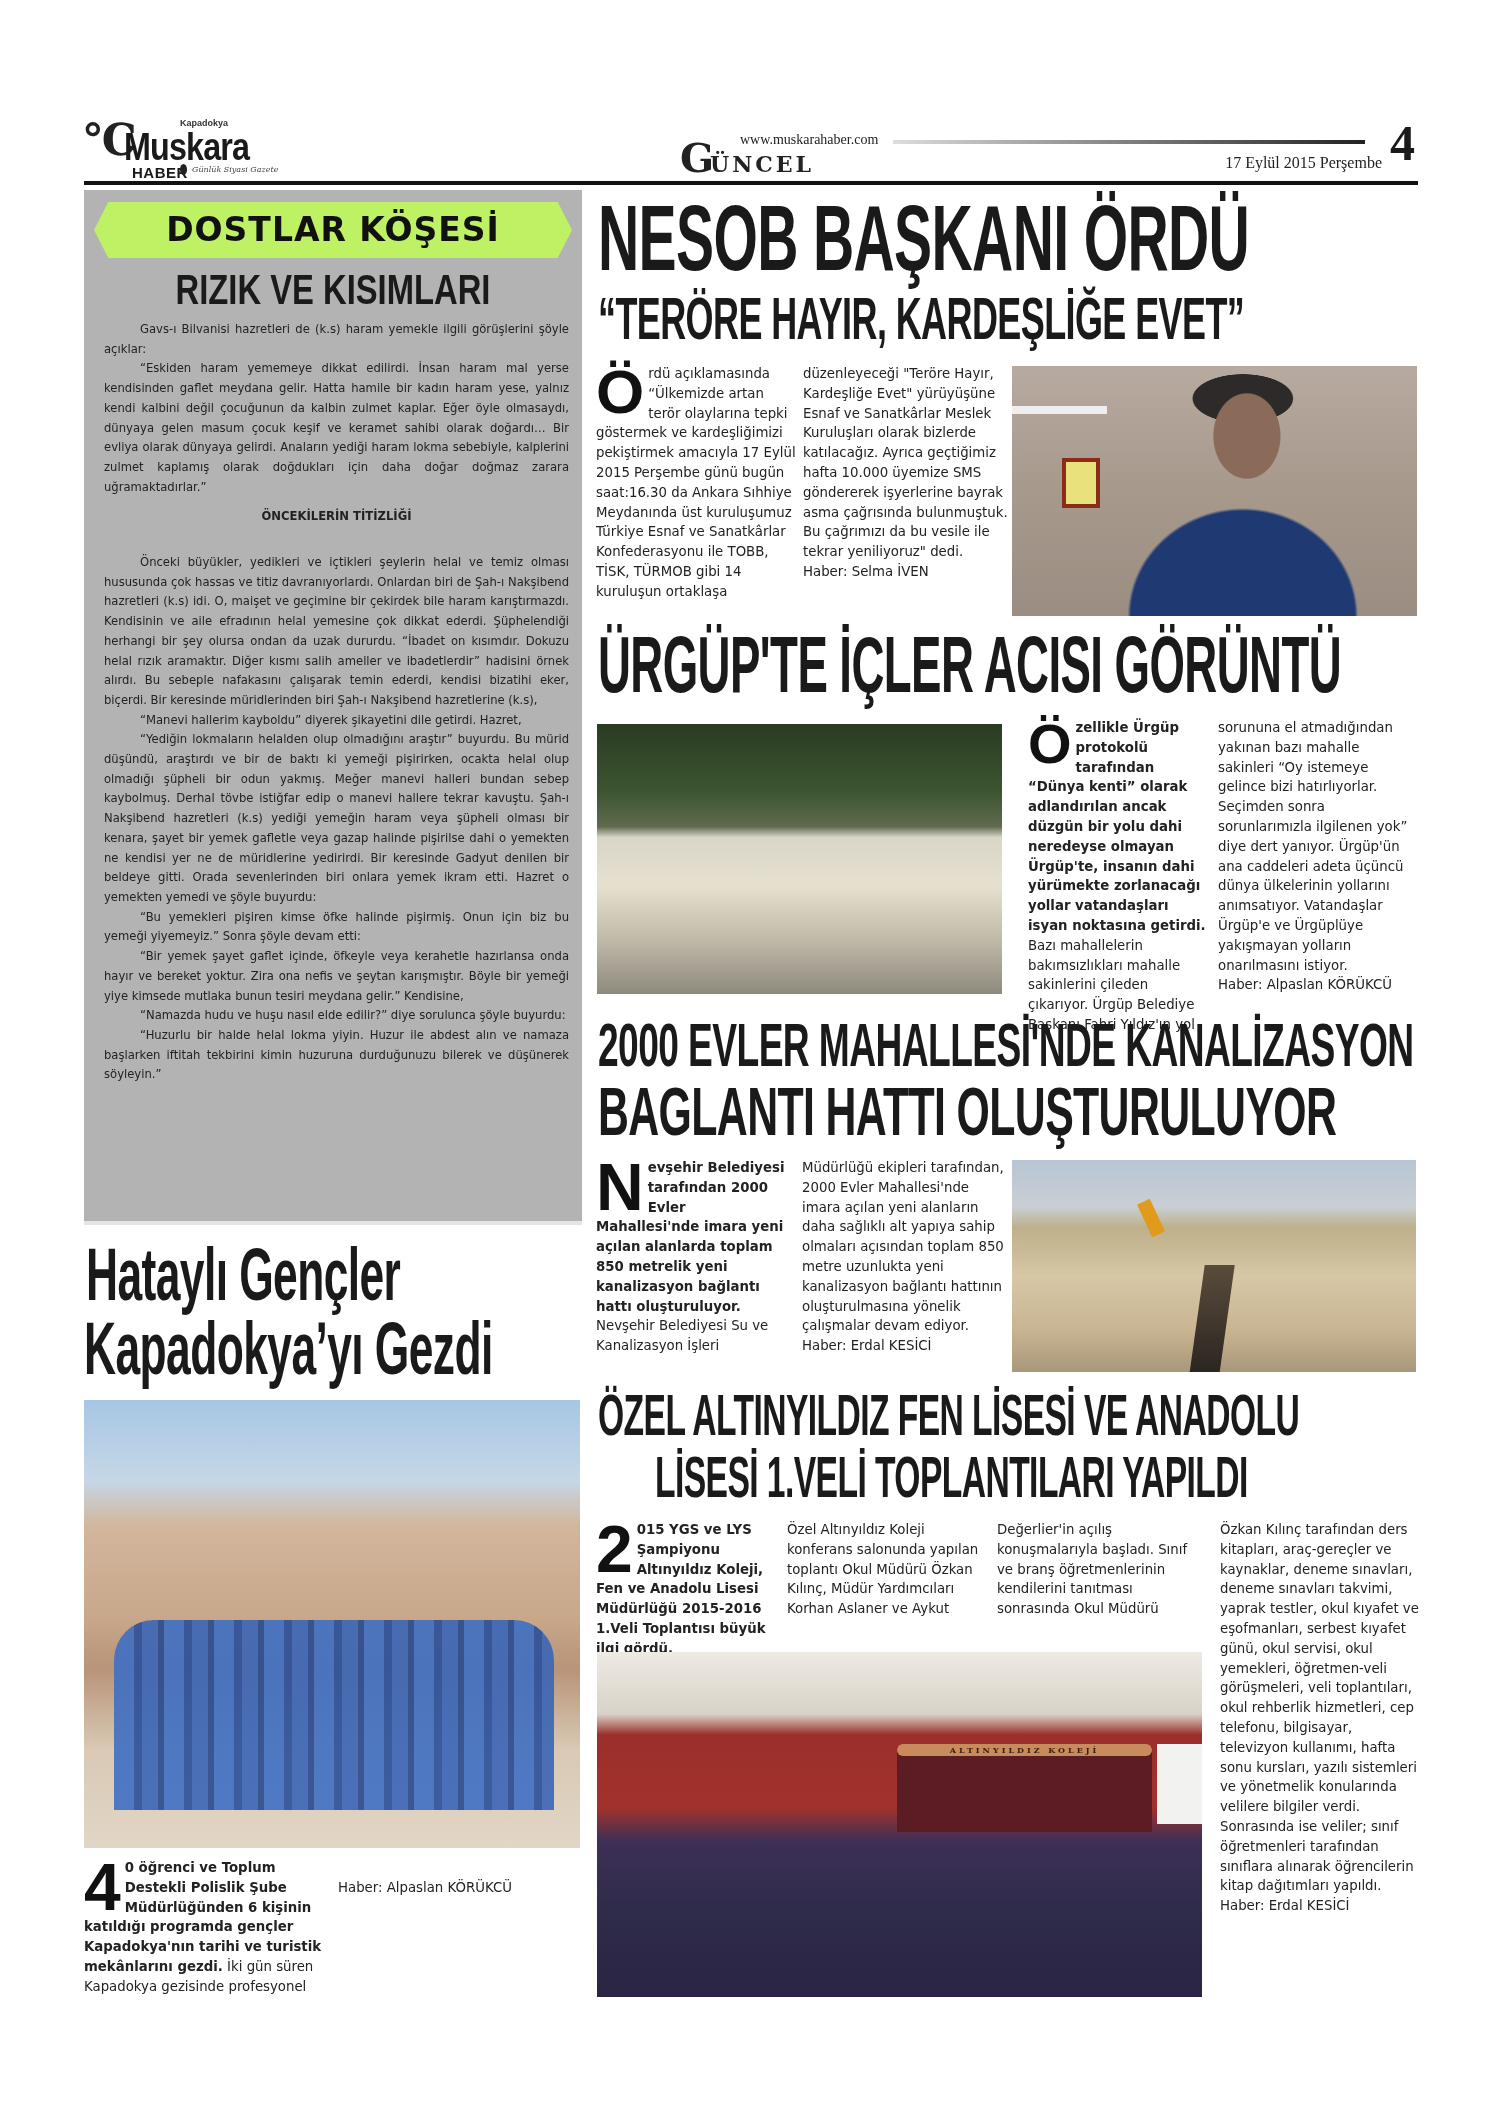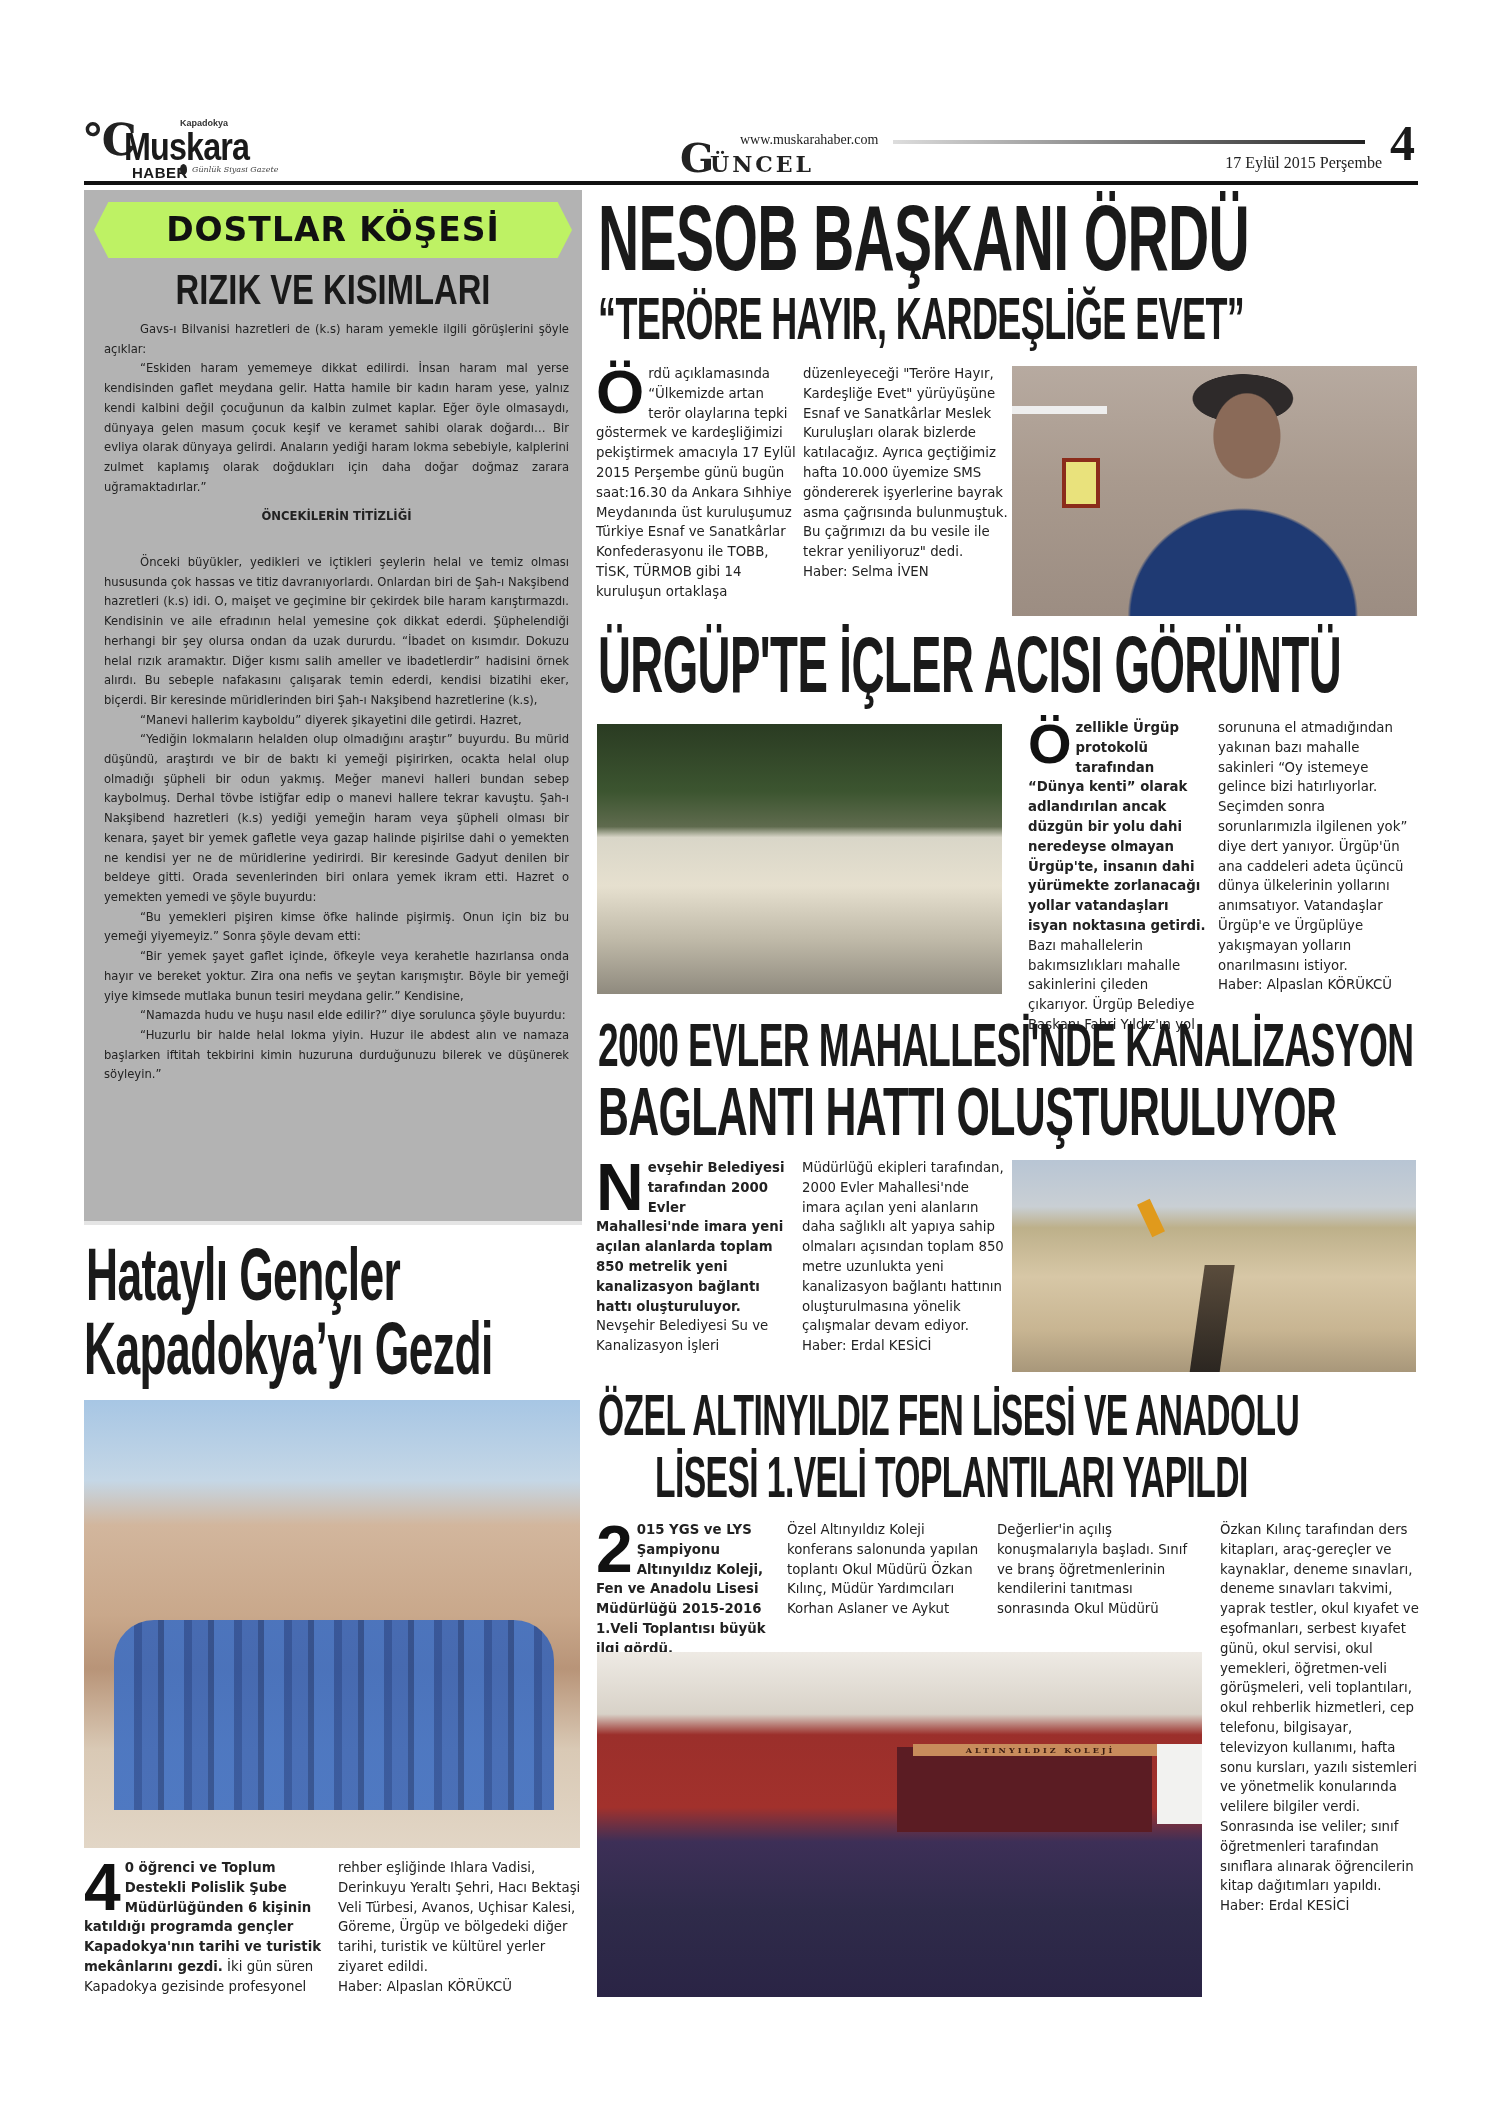--- a/index.html
+++ b/index.html
@@ -68,21 +68,21 @@
     background: linear-gradient(180deg, #b8c5d4 0%, #c9cfd4 22%, #bdb08a 32%, #d7c7a6 55%, #c8b592 80%, #a8977a 100%); }
   .photo3 .trench { position:absolute; left:185px; top:105px; width:30px; height:110px; background:linear-gradient(180deg,#5a4c3c,#2a2520); transform:skewX(-8deg); }
   .photo3 .excav { position:absolute; left:132px; top:40px; width:14px; height:36px; background:#e09a1c; transform:rotate(-25deg); }
   .photo4 { left: 84px; top: 1400px; width: 496px; height: 448px;
     background: linear-gradient(180deg, #a7c6e4 0%, #c5d7e6 18%, #d2b69d 28%, #c9a88b 48%, #b89478 60%, #d9c9b5 78%, #e2d6c6 100%); }
   .photo4 .crowd { position:absolute; left:30px; top:220px; width:440px; height:190px;
     background: repeating-linear-gradient(90deg, #3f6fc2 0 20px, #2a4f9a 20px 28px, #3a65b6 28px 44px, #284a8e 44px 50px); opacity:0.9; border-radius: 40px 40px 0 0; }
   .photo5 { left: 597px; top: 1652px; width: 605px; height: 345px;
     background: linear-gradient(180deg, #eeeae4 0%, #d8d2c8 18%, #9b2f2b 24%, #a2312c 45%, #3d2f57 55%, #2f2b4a 75%, #2a2445 100%); }
   .photo5 .stage { position:absolute; left:300px; top:95px; width:255px; height:85px; background:#5b1c23; }
-  .photo5 .sign { position:absolute; left:316px; top:92px; width:255px; height:12px; background:#c88c5c; font-size:8px; font-weight:bold; letter-spacing:3px; text-align:center; line-height:12px; color:#3a1b10; font-family:"DejaVu Serif", serif; }
+  .photo5 .sign { position:absolute; left:300px; top:92px; width:255px; height:12px; background:#c88c5c; font-size:8px; font-weight:bold; letter-spacing:3px; text-align:center; line-height:12px; color:#3a1b10; font-family:"DejaVu Serif", serif;border-radius:6px; }
   .photo5 .screen { position:absolute; left:560px; top:92px; width:45px; height:80px; background:#f2f2f0; }
 </style>
 </head>
 <body>
 
 <div class="abs logo">
   <span class="mark">℃</span>
   <span class="kap">Kapadokya</span>
   <span class="name">Muskara</span>
   <span class="haber">HABER</span>
@@ -188,15 +188,15 @@
 <div class="abs hl hl6b">Kapadokya’yı Gezdi</div>
 <div class="abs photo photo4">
   <div class="crowd"></div>
 </div>
 <div class="abs txt" style="left:84px; top:1858px; width:250px;">
   <span class="dropcap" style="font-size:66px;">4</span>
   <b>0 öğrenci ve Toplum Destekli Polislik Şube Müdürlüğünden 6 kişinin katıldığı programda gençler Kapadokya'nın tarihi ve turistik mekânlarını gezdi.</b>
   <span>İki gün süren Kapadokya gezisinde profesyonel</span>
 </div>
 <div class="abs txt" style="left:338px; top:1858px; width:245px;">
-  <span>rehber eşliğinde Ihlara Vadisi, Derinkuyu Yeraltı Şehri, Hacı Bektaşi Veli Türbesi, Avanos, Uçhisar Kalesi, Göreme, Ürgüp ve bölgedeki diğer tarihi, turistik ve kültürel yerler ziyaret edildi.</span><br>
+  <br>
   <span>Haber: Alpaslan KÖRÜKCÜ</span>
 </div>
 
 </body></html>

